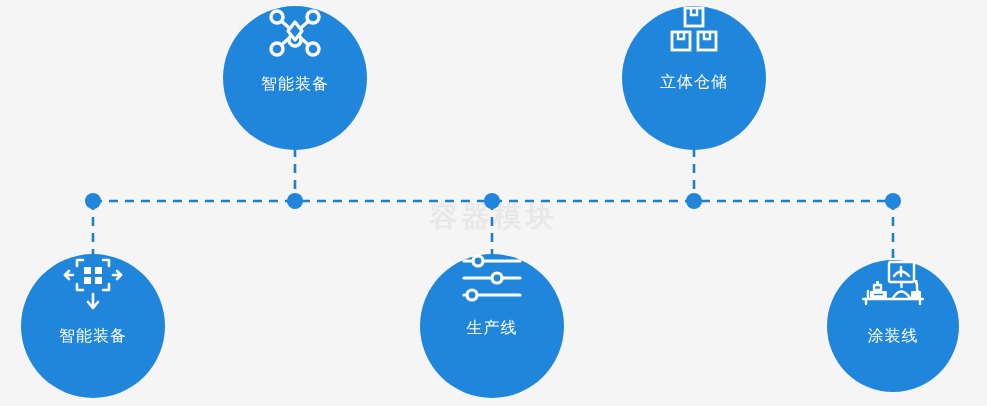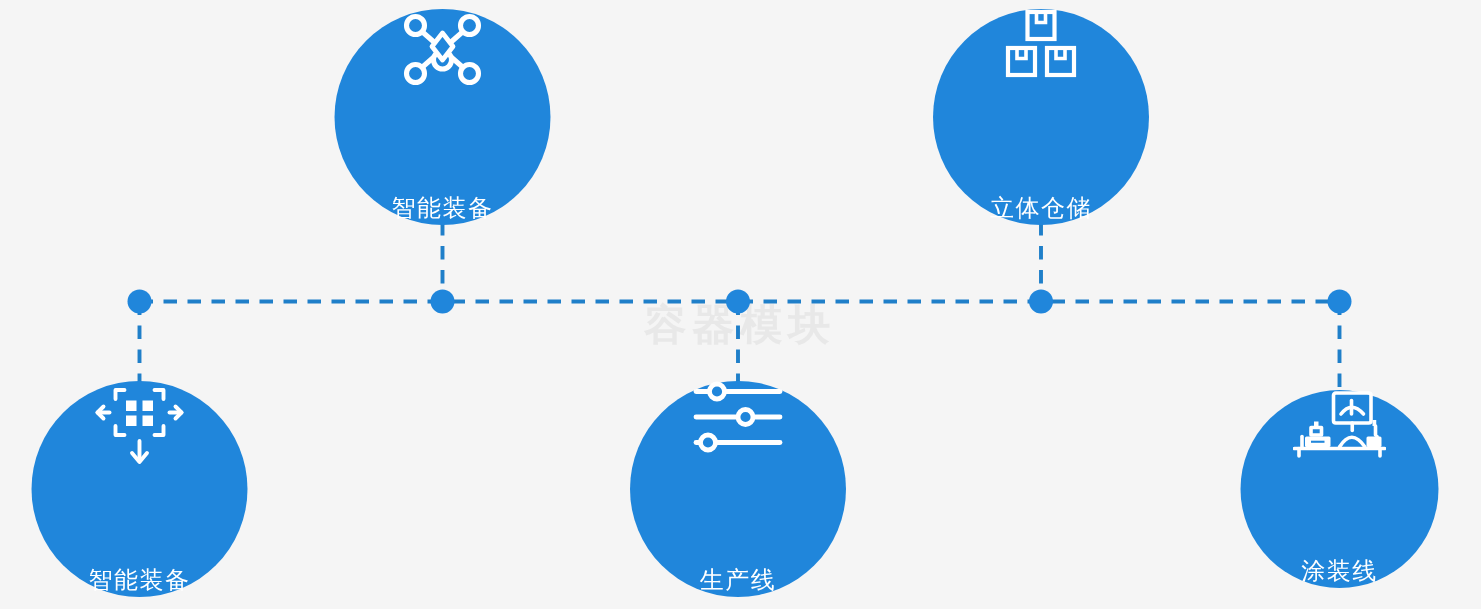--- a/index.html
+++ b/index.html
@@ -39,21 +39,21 @@
     user-select: none;
     pointer-events: none;
   }
   .node {
     position: absolute;
     border-radius: 50%;
     background: #2086db;
     display: flex;
     flex-direction: column;
     align-items: center;
-    justify-content: space-between;
+    justify-content: flex-start;
     box-sizing: border-box;
   }
   .node .node-icon {
     display: block;
     line-height: 0;
   }
   .node .node-label {
     color: #ffffff;
     font-size: 16px;
     letter-spacing: 1px;
@@ -103,21 +103,21 @@
           <circle cx="11" cy="43" r="6"></circle>
           <circle cx="47" cy="43" r="6"></circle>
           <circle cx="29" cy="34" r="6"></circle>
         </g>
         <path d="M29 16 L36 25 L29 34 L22 25 Z" fill="#2086db" stroke="#ffffff" stroke-width="3.2" stroke-linejoin="round"></path>
       </svg>
     </span>
     <span class="node-label">智能装备</span>
   </div>
 
-  <div class="node top" style="left:622px; top:6px; width:144px; height:144px;gap:13px;">
+  <div class="node top" style="left:622px; top:6px; width:144px; height:144px;">
     <span class="node-icon">
       <svg width="56" height="52" viewBox="0 0 56 52" xmlns="http://www.w3.org/2000/svg">
         <g stroke="#ffffff" stroke-width="2.8" fill="none">
           <rect x="19" y="2" width="18" height="18"></rect>
           <rect x="6" y="26" width="18" height="18"></rect>
           <rect x="32" y="26" width="18" height="18"></rect>
         </g>
         <g stroke="#ffffff" stroke-width="2.4" fill="none">
           <path d="M25 2 L25 9 L31 9 L31 2"></path>
           <path d="M12 26 L12 33 L18 33 L18 26"></path>

